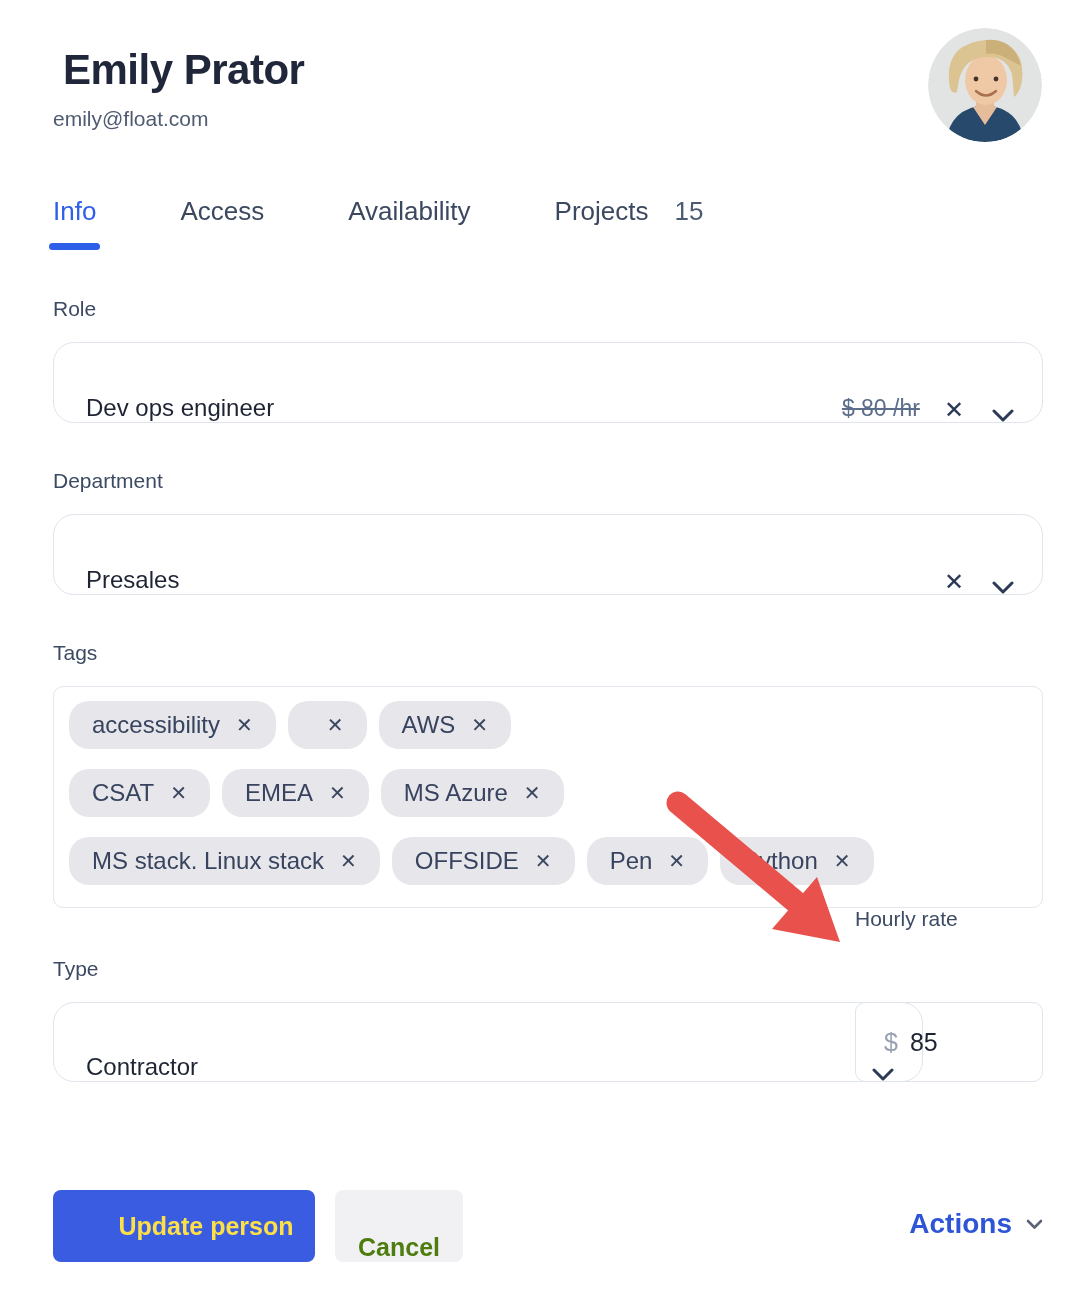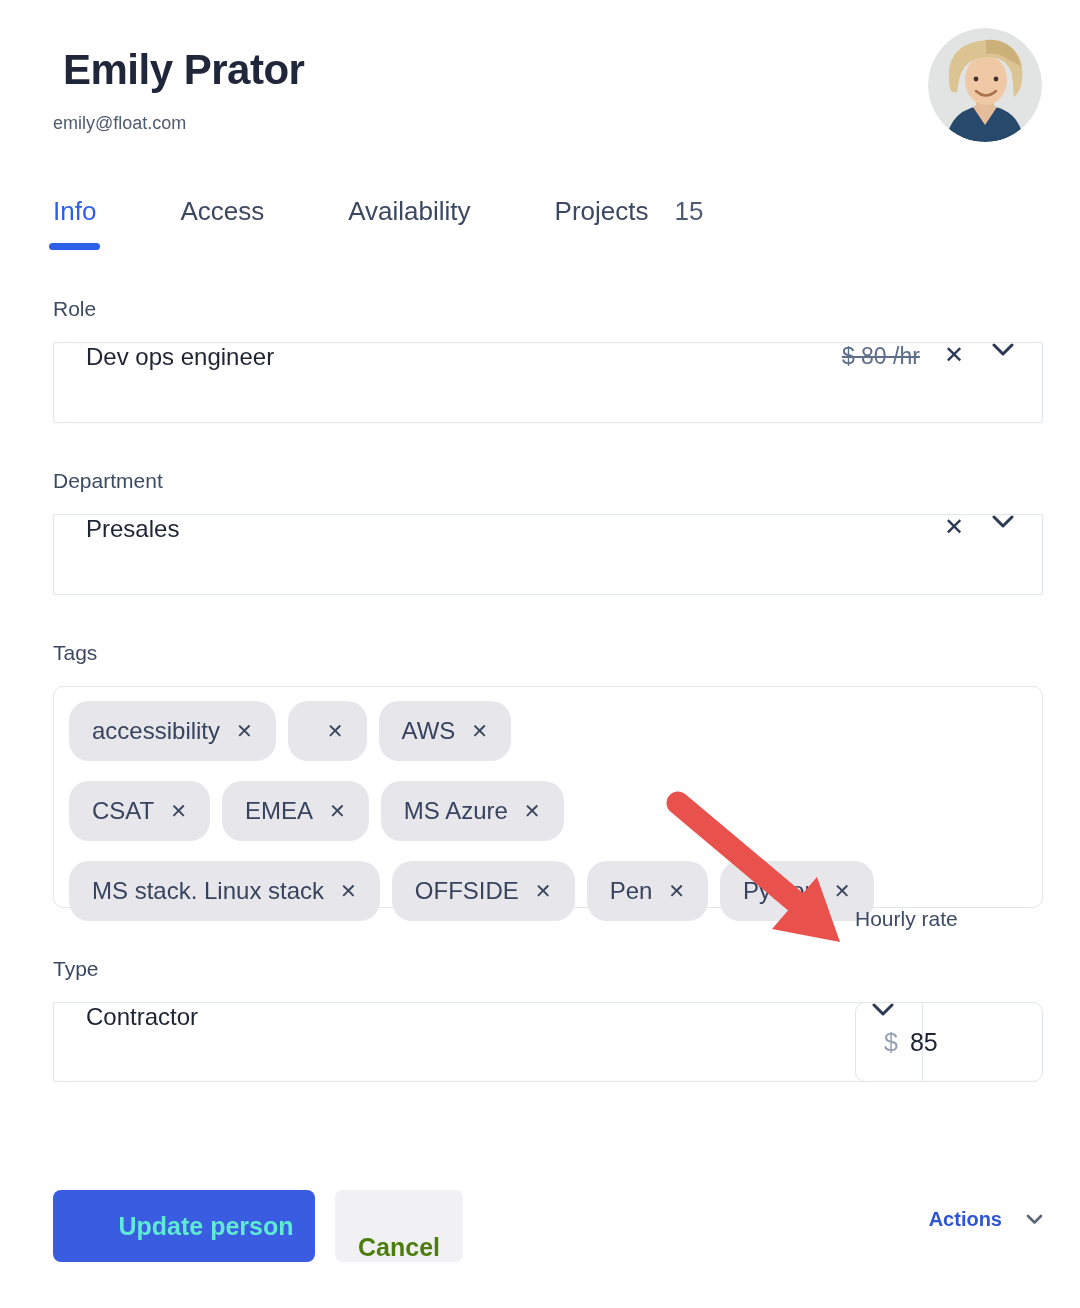--- a/index.html
+++ b/index.html
@@ -28,22 +28,22 @@
   .abs{ position:absolute; }
 
   
   .person-name{
     left:53px; top:46px;
     font-size:42px; font-weight:700; letter-spacing:-0.5px;
     color:#20273A;
     margin-left:10px;
   }
   .person-email{
-    left:53px; top:113px;
-    font-size:18px; color:#4F5B70;
+    left:53px; top:107px;
+    font-size:21px; color:#4F5B70;
   }
   .avatar{
     right:38px; top:28px;
     width:114px; height:114px; border-radius:50%;
     overflow:hidden;
   }
 
   
   .tabs{
     left:53px; top:194px;
@@ -64,23 +64,23 @@
   }
   .lbl-role{ left:53px; top:297px; }
   .lbl-department{ left:53px; top:469px; }
   .lbl-tags{ left:53px; top:641px; }
   .lbl-type{ left:53px; top:957px; }
   .lbl-hourly{ left:855px; top:907px; }
 
   
   .box{
     border:1px solid var(--border);
-    border-radius:2px;
+    border-radius:21px;
     background:#fff;
-    display:flex; align-items:flex-start;
+    display:flex; align-items:flex-end;
     font-size:24px; color:#1E2433;
     cursor:pointer;
   }
   .box .value{ flex:1; padding-left:32px; }
   .box-role{ left:53px; top:342px; width:990px; height:81px; padding-right:28px; }
   .box-department{ left:53px; top:514px; width:990px; height:81px; padding-right:28px; }
   .box-type{ left:53px; top:1002px; width:870px; height:80px; padding-right:28px; }
 
   .old-rate{
     font-size:23px; color:#5D6E8B;
@@ -95,21 +95,21 @@
 
   
   .tags-box{
     left:53px; top:686px; width:990px; height:222px;
     border:1px solid #E3E6EC; border-radius:10px;
     padding:14px 15px;
   }
   .tag-row{ display:flex; gap:12px; margin-bottom:20px; }
   .chip{
     display:inline-flex; align-items:center;
-    height:60px; padding:0 23px;
+    height:48px; padding:0 23px;
     background:var(--chip-bg); border-radius:20px;
     font-size:24px; color:#38445F;
     cursor:pointer; white-space:nowrap;
   }
   .chip .chip-x{
     margin-left:16px; font-size:20px; color:#3A4760; line-height:1;
   }
 
   
   .hourly-box{
@@ -122,30 +122,30 @@
   .hourly-box .amount{ color:#1E2433; }
 
   
   .btn{
     height:72px; border:none; border-radius:8px;
     font-family:inherit; font-size:25px; font-weight:700;
     cursor:pointer; display:inline-flex; align-items:center; justify-content:center;
   }
   .btn-update{
     left:53px; top:1190px; width:262px;
-    background:var(--btn-blue); color:#5eead4;padding-left:44px;
+    background:var(--btn-blue); color:#fde047;padding-left:44px;
   }
   .btn-cancel{
     left:335px; top:1190px; width:128px;
     background:#F1F1F3; color:#4d7c0f;align-items:flex-end;
   }
   .actions{
     right:37px; top:1208px;
-    display:flex; align-items:center; gap:24px;
-    font-size:20px; font-weight:700; color:#2E55D6;
+    display:flex; align-items:center; gap:14px;
+    font-size:28px; font-weight:700; color:#2E55D6;
     cursor:pointer;
   }
 
   .annotation-arrow{ left:0; top:0; pointer-events:none; }
 </style>
 </head>
 <body>
 
 <div class="page">
 

